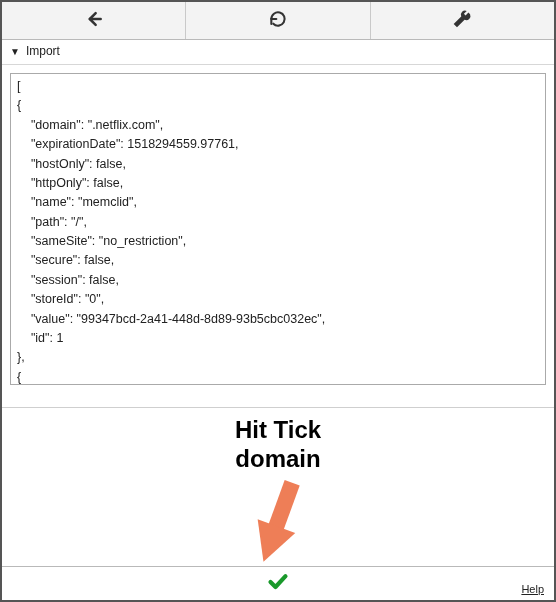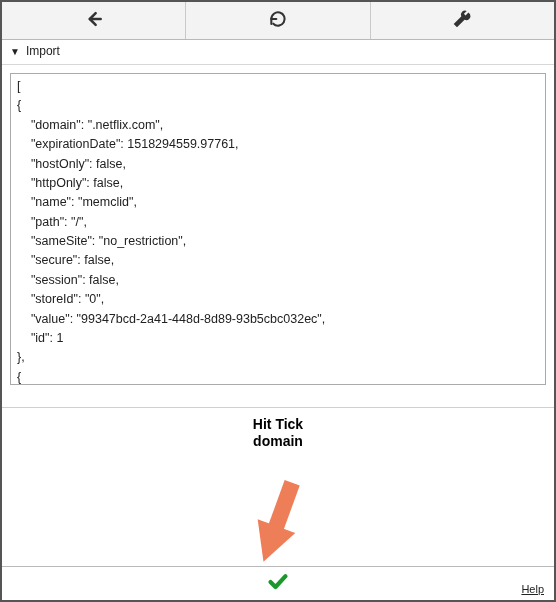--- a/index.html
+++ b/index.html
@@ -66,21 +66,21 @@
   .annotation {
     position: relative;
     flex: 1;
   }
   .annotation-text {
     position: absolute;
     left: 50%;
     transform: translateX(-50%);
     top: 8px;
     font-weight: bold;
-    font-size: 14px;
+    font-size: 24px;
     color: #000;
     text-align: center;
     line-height: 1.2;
   }
   .arrow-wrap {
     position: absolute;
     left: 50%;
     transform: translateX(-50%);
     top: 68px;
   }

